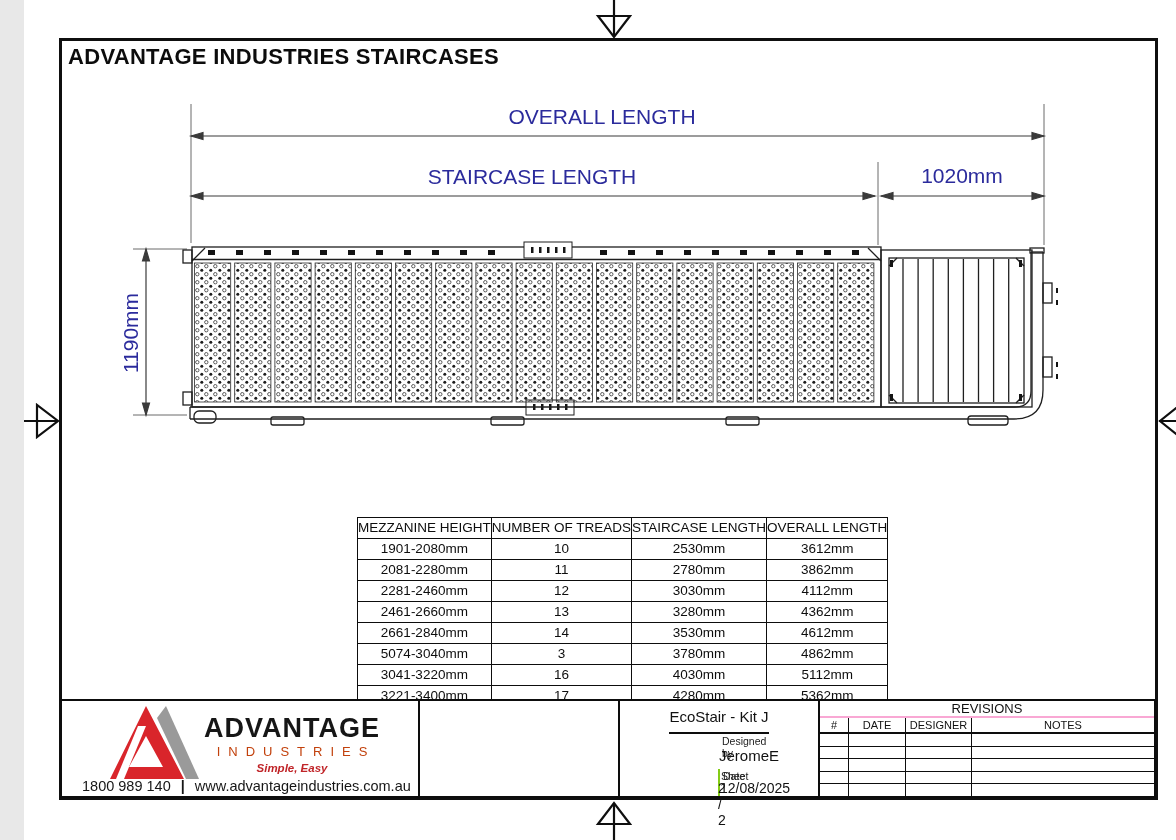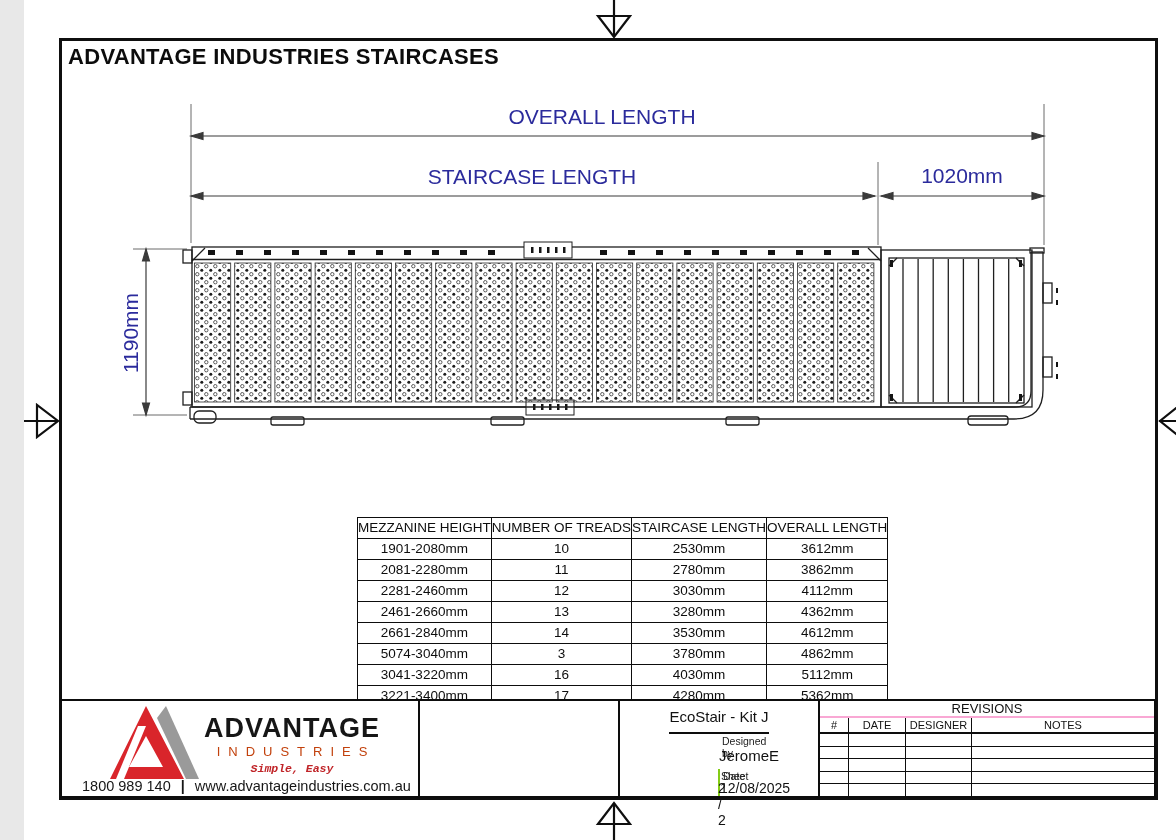--- a/index.html
+++ b/index.html
@@ -43,21 +43,21 @@
   .rev-row:last-child{border-bottom:none;}
   .rev-cell{box-sizing:border-box;border-right:1.8px solid #0d0d0d;height:100%;
             text-align:center;line-height:14px;overflow:hidden;}
   .rc-num{width:29px;}  .rc-date{width:57px;}  .rc-designer{width:66px;}
   .rc-notes{flex:1;border-right:none;}
   
   .logo-svg{position:absolute;left:48px;top:3px;}
   .brand-text{position:absolute;left:140px;top:14px;width:180px;text-align:center;}
   .brand-name{font-size:27px;font-weight:bold;letter-spacing:1px;color:#161616;line-height:27px;}
   .brand-sub{font-size:13px;letter-spacing:8px;color:#c2410c;margin-top:2px;text-indent:8px;}
-  .brand-tagline{font-size:11.5px;font-weight:bold;font-style:italic;color:#c02428;margin-top:3px;font-family:Liberation Mono, monospace;}
+  .brand-tagline{font-size:11.5px;font-weight:bold;font-style:italic;color:#c02428;margin-top:3px;}
   .brand-contact{position:absolute;left:20px;bottom:2px;font-size:14.5px;color:#161616;
                  display:flex;gap:10px;white-space:nowrap;align-items:center;}
   .brand-contact .sep{font-weight:bold;}
 </style>
 </head>
 <body>
 
 <div class="page">
 
   <div class="frame"></div>

